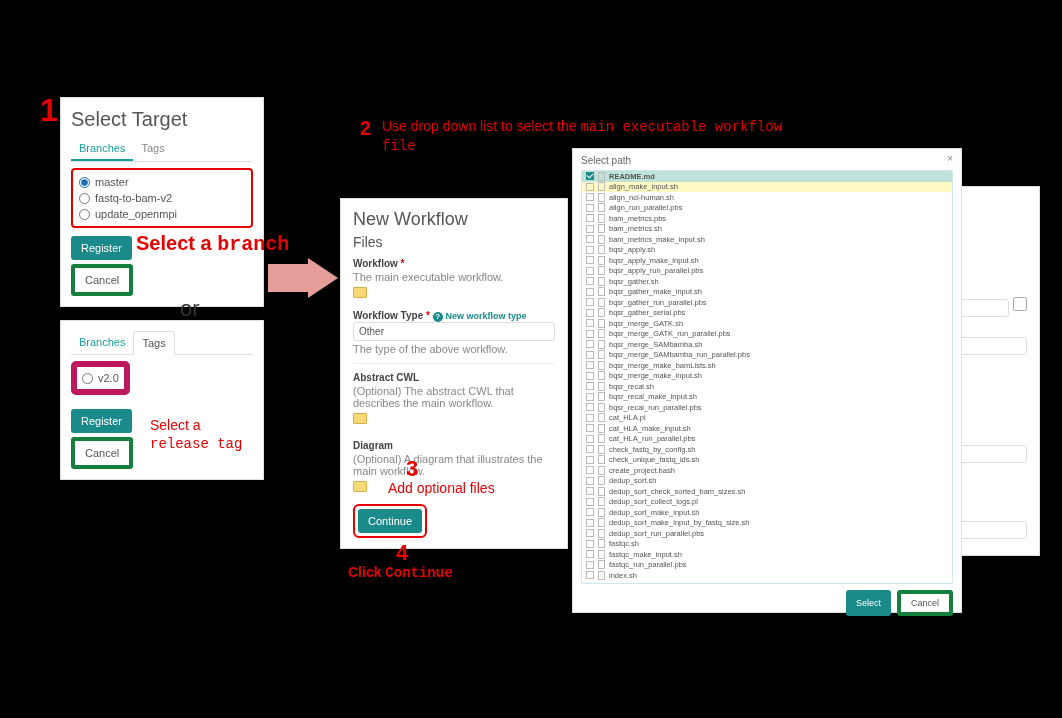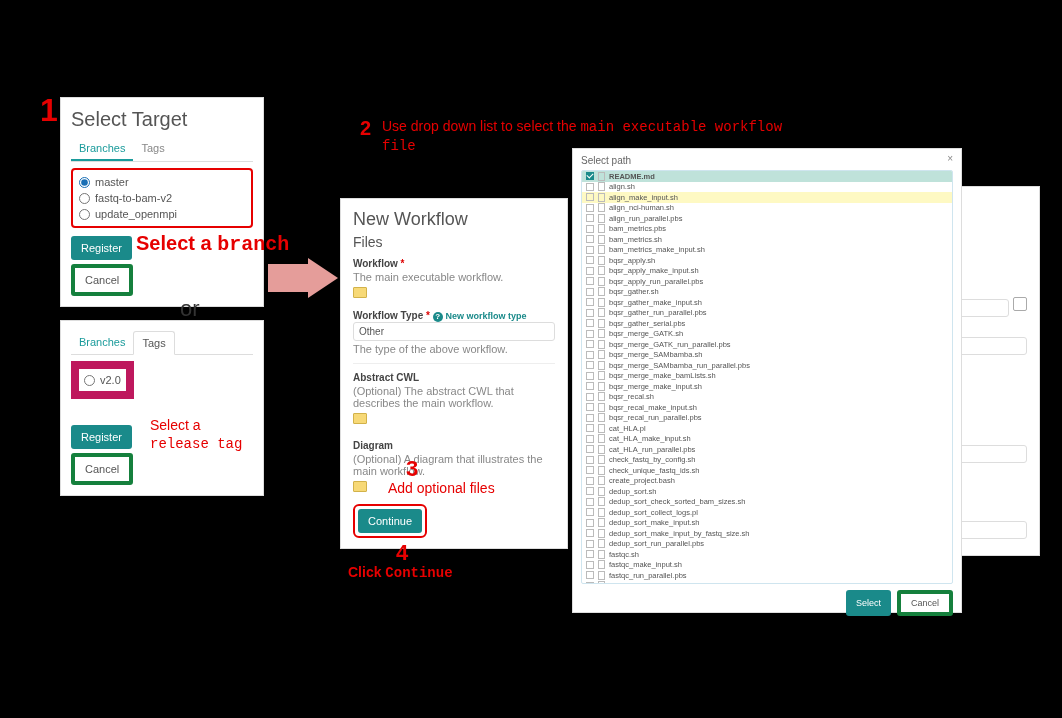--- a/index.html
+++ b/index.html
@@ -19,21 +19,21 @@
   .tab.active-box { border: 1px solid #ddd; border-bottom: 1px solid #fff; margin-bottom: -1px; background: #fff; border-radius: 3px 3px 0 0; color: #555; }
   .radio-group { border: 2px solid #e60000; border-radius: 4px; padding: 4px 6px; margin-bottom: 8px; }
   .radio-row { display: flex; align-items: center; font-size: 11px; color: #555; padding: 2px 0; }
   .radio-row input[type="radio"] { margin-right: 5px; accent-color: #1a6fb5; width: 11px; height: 11px; }
   .btn { border: none; border-radius: 3px; padding: 6px 10px; font-size: 11px; cursor: pointer; }
   .btn-register { background: #1a8a8a; color: #fff; }
   .btn-cancel { background: #fff; color: #555; border: 4px solid #15803d; }
 
   
   .p1b { left: 60px; top: 320px; width: 204px; padding: 10px; }
-  .radio-group-sm { border: 8px solid #be185d; border-radius: 0; padding: 3px 5px; display: inline-block; margin-bottom: 20px; }
+  .radio-group-sm { border: 6px solid #be185d; border-radius: 5px; padding: 3px 5px; display: inline-block; margin-bottom: 8px; }
 
   
   .arrow { position: absolute; left: 268px; top: 258px; width: 70px; height: 40px; }
   .arrow-body { width: 40px; height: 28px; background: #e59d9a; position: absolute; top: 6px; left: 0; }
   .arrow-head { width: 0; height: 0; border-top: 20px solid transparent; border-bottom: 20px solid transparent; border-left: 30px solid #e59d9a; position: absolute; left: 40px; top: 0; }
 
   
   .p2 { left: 340px; top: 198px; width: 228px; padding: 10px 12px; font-size: 10px; color: #777; }
   .p2 h2 { font-size: 18px; color: #555; font-weight: 400; margin-bottom: 4px; }
   .p2 h3 { font-size: 14px; color: #555; font-weight: 400; margin-bottom: 8px; }
@@ -183,25 +183,20 @@
 
 <div class="panel p3">
   <div class="close-x">×</div>
   <div class="hdr">Select path</div>
   <div class="file-list" id="file-list">
       <div class="file-row header-row">
         <span class="chk"></span>
         <span class="doc-ico"></span>
         <span>README.md</span>
       </div>
-      <div class="file-row">
-        <span class="chk"></span>
-        <span class="doc-ico"></span>
-        <span>align.sh</span>
-      </div>
       <div class="file-row sel-row">
         <span class="chk"></span>
         <span class="doc-ico"></span>
         <span>align_make_input.sh</span>
       </div>
       <div class="file-row">
         <span class="chk"></span>
         <span class="doc-ico"></span>
         <span>align_nci-human.sh</span>
       </div>

